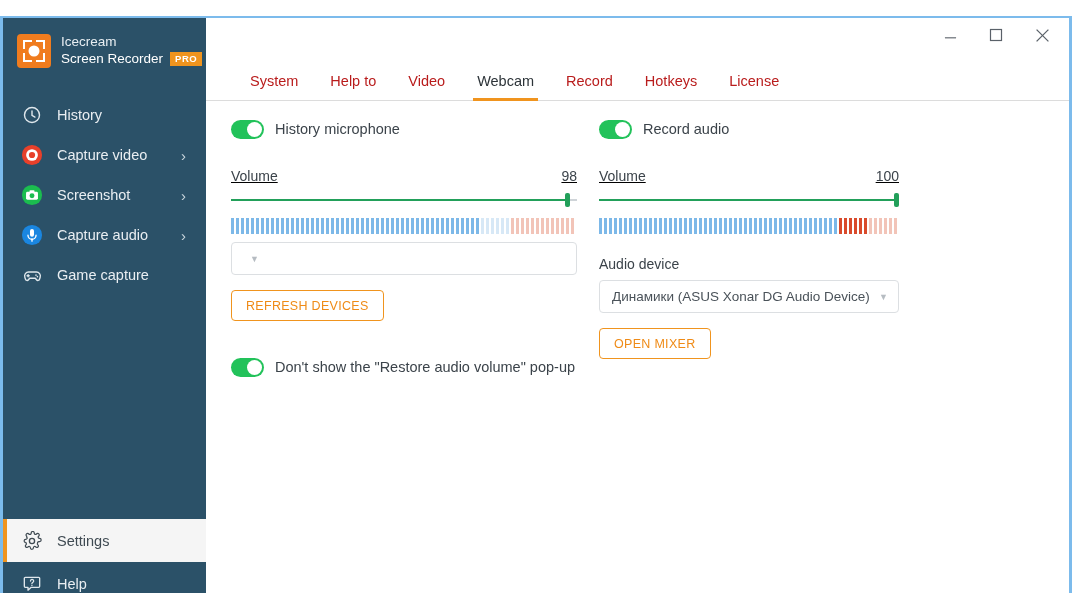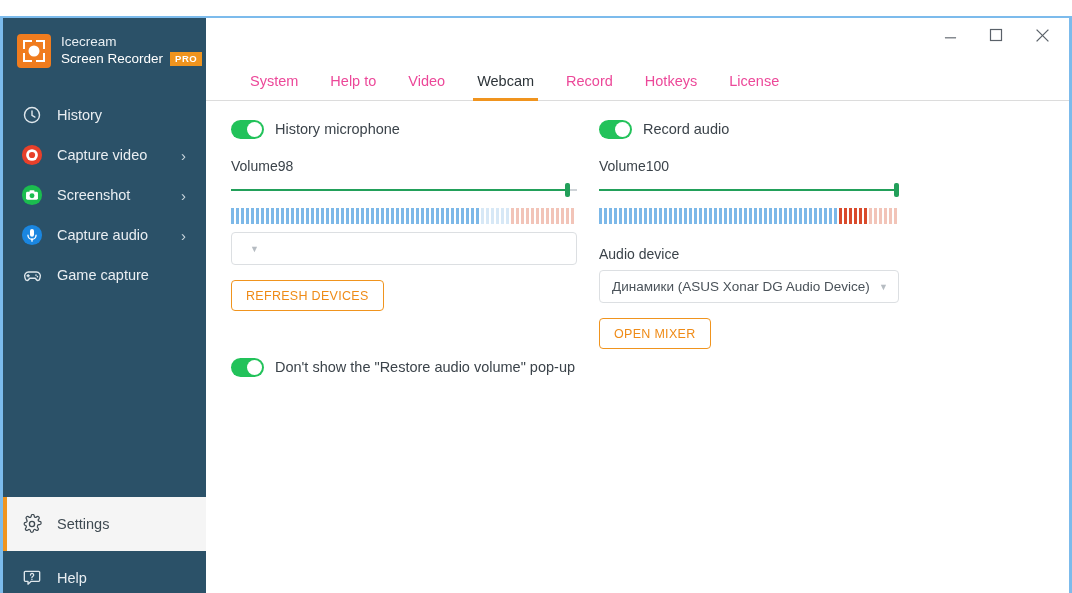--- a/index.html
+++ b/index.html
@@ -69,21 +69,21 @@
     width: 24px; height: 24px; margin-left: 13px; margin-right: 13px;
     display: flex; align-items: center; justify-content: center; flex: none;
   }
   .nav-item .chev {
     position: absolute; right: 20px; color: #c9d6de; font-size: 15px;
   }
   .nav-item.active { background: #f5f5f5; color: #3f4a52; border-left-color: #f0941e; }
   .nav-item.active .ico svg { stroke: #3f4a52; }
 
   .nav-bottom { position: absolute; left: 0; bottom: 0; width: 203px; }
-  .nav-bottom .nav-item { height: 54px; }
+  .nav-bottom .nav-item { height: 43px; }
 
   .ico svg { display: block; }
 
   
   .titlebar {
     position: absolute; left: 203px; top: 0; right: 0; height: 36px;
     background: #ffffff;
   }
   .winbtns { position: absolute; right: 4px; top: 0; display: flex; }
   .winbtn {
@@ -92,21 +92,21 @@
     color: #555c63;
   }
 
   
   .tabbar {
     position: absolute; left: 203px; top: 36px; right: 0; height: 47px;
     background: #ffffff; border-bottom: 1px solid #dcdcdc;
     display: flex; align-items: flex-end; padding-left: 28px;
   }
   .tab {
-    font-size: 14.5px; color: #ec4899; padding: 0 16px 11px 16px;
+    font-size: 14.5px; color: #b91c1c; padding: 0 16px 11px 16px;
     position: relative; white-space: nowrap;
   }
   .tab.active { color: #2d3439; }
   .tab.active::after {
     content: ""; position: absolute; left: 12px; right: 12px; bottom: -1px;
     height: 3px; background: #f0941e;
   }
 
   
   .content {
@@ -124,22 +124,23 @@
     background: #22c25a; position: relative; flex: none;
   }
   .toggle .knob {
     position: absolute; top: 2px; right: 2px;
     width: 15px; height: 15px; border-radius: 50%; background: #ffffff;
   }
   .toggle-label { margin-left: 11px; font-size: 14.5px; color: #3b434a; }
 
   
   .vol-row {
-    display: flex; align-items: baseline;
-    margin-top: 18px;
+    display: flex; justify-content: space-between; align-items: baseline;
+    margin-top: 28px;
+    text-decoration: underline;
   }
   .vol-label { font-size: 14px; color: #3b434a; }
   .vol-value { font-size: 14px; color: #3b434a; }
 
   .slider { margin-top: 9px; height: 14px; position: relative; }
   .slider .track {
     position: absolute; left: 0; right: 0; top: 6px;
     height: 2px; background: #cfd4d8;
   }
   .slider .fill {

